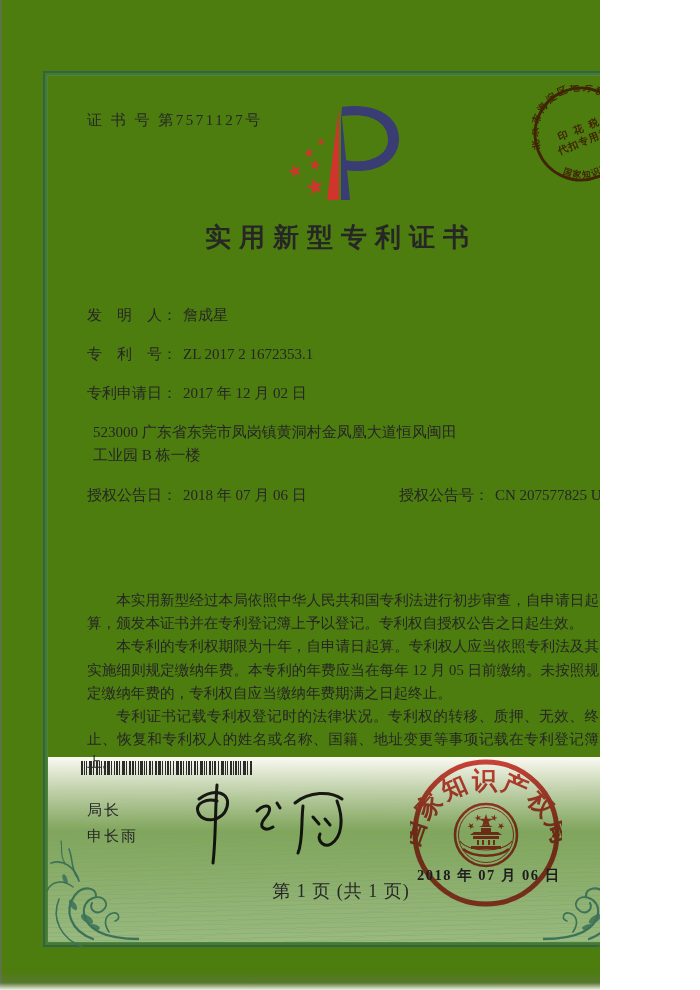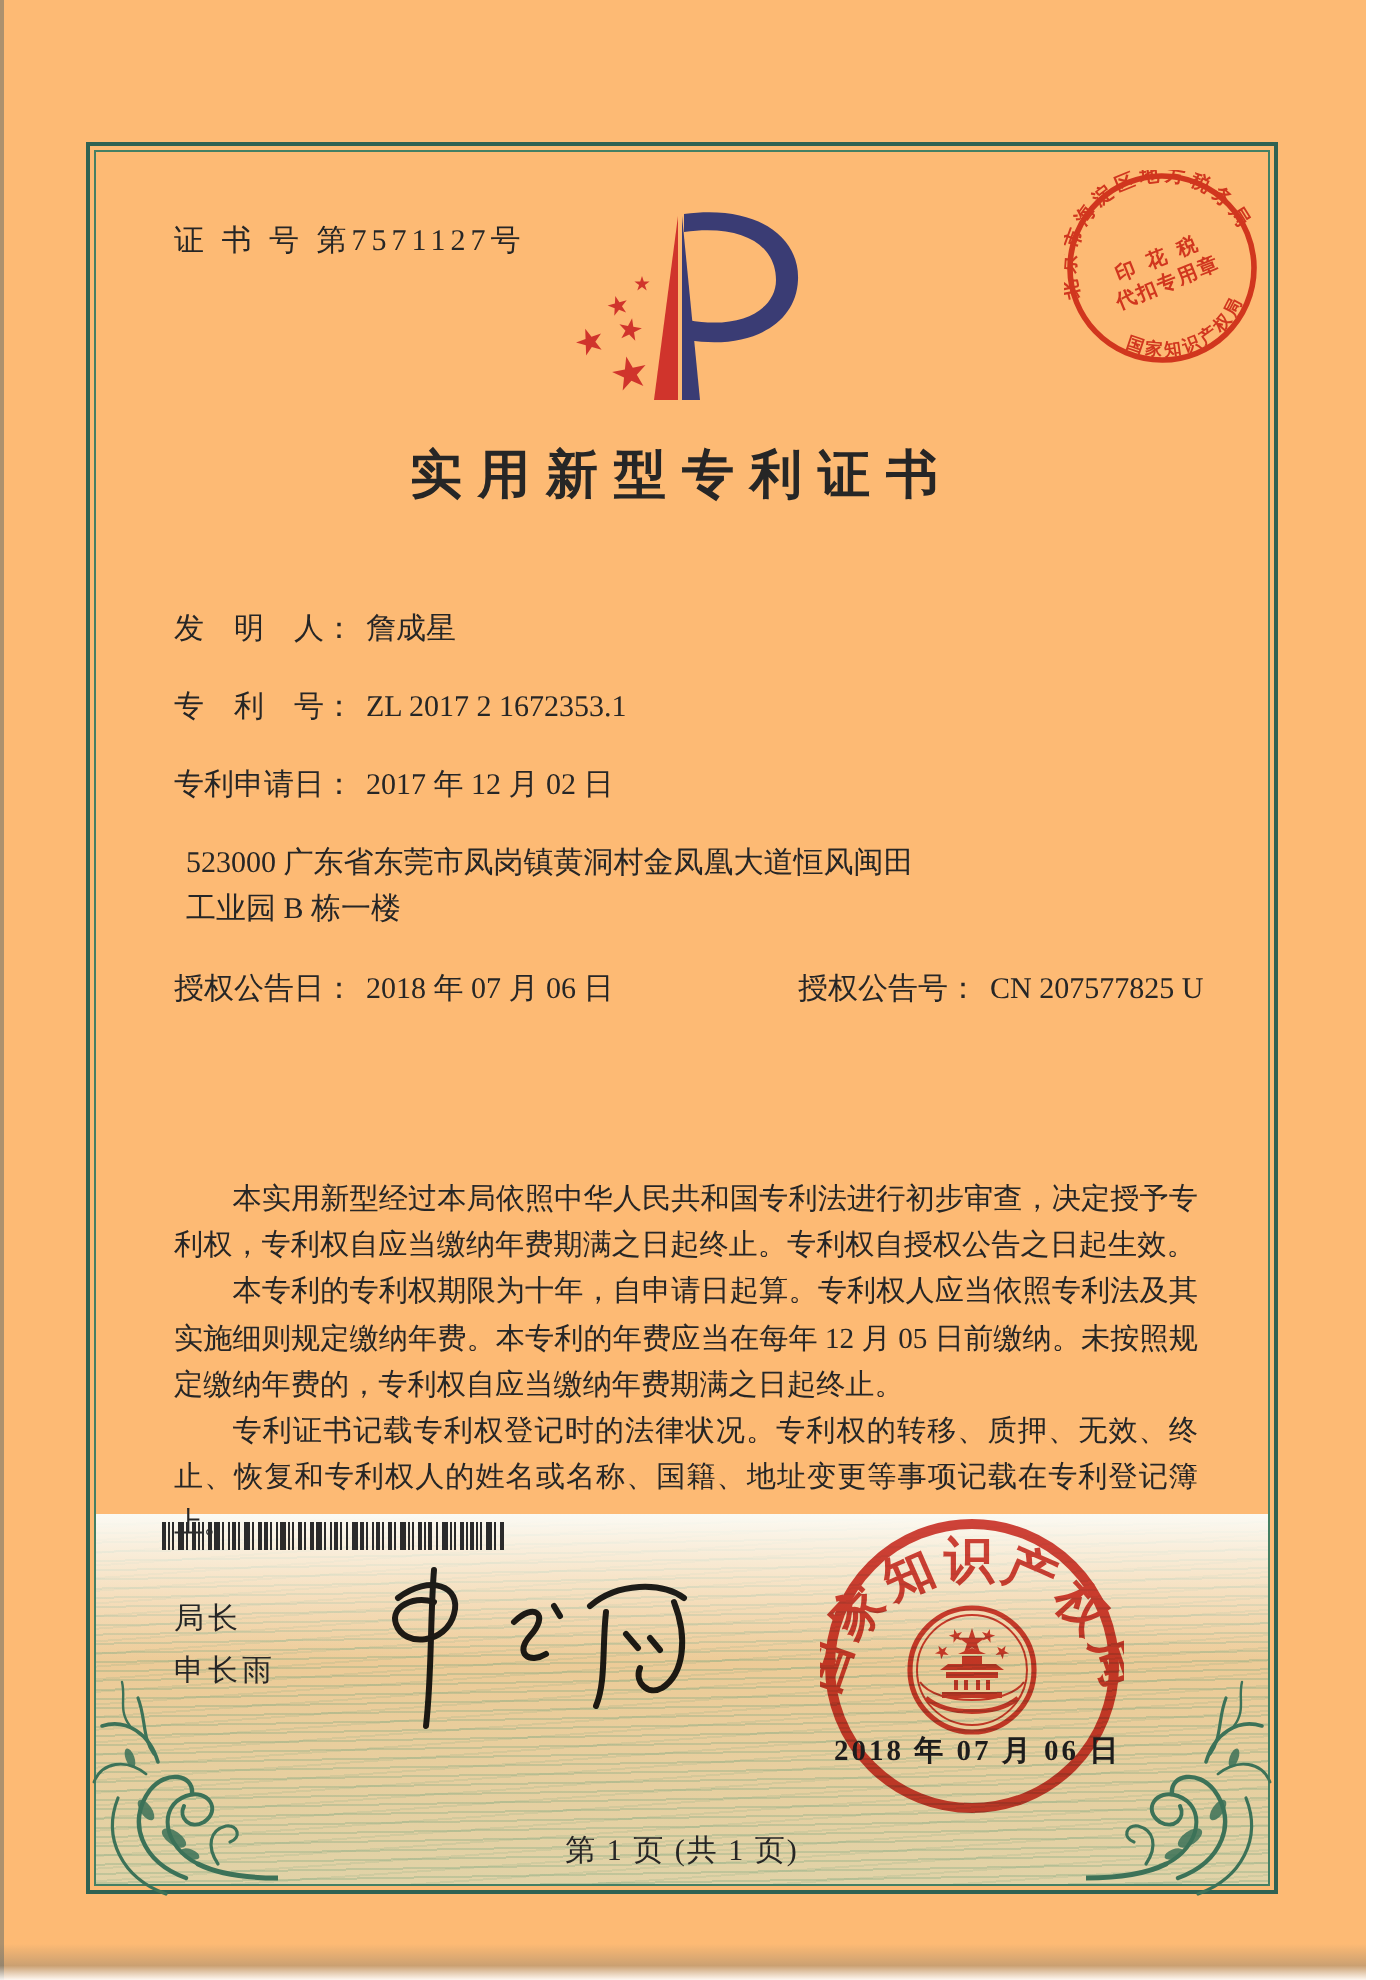--- a/index.html
+++ b/index.html
@@ -1,16 +1,16 @@
 <!DOCTYPE html>
 <html><head>
 <meta charset="utf-8">
 <style>
   html,body{margin:0;padding:0;background:#ffffff;}
-  .scan{position:relative;width:683px;height:990px;background:#fdba74;overflow:hidden;
+  .scan{position:relative;width:600px;height:990px;background:#4d7c0f;overflow:hidden;
         font-family:"Liberation Serif","DejaVu Serif",serif;color:#262626;}
   
   .edge-l{position:absolute;left:0;top:0;width:2px;height:100%;background:#6a6f6a;opacity:.55;}
   .edge-r{position:absolute;left:691px;top:0;width:3px;height:978px;background:#39463f;opacity:.8;}
   .edge-b{position:absolute;left:0;top:972px;width:100%;height:18px;
           background:linear-gradient(180deg,rgba(120,120,118,0) 0%,rgba(110,112,108,.35) 60%,rgba(255,255,255,.9) 100%);}
   
   .frame{position:absolute;left:43px;top:71px;width:592px;height:872px;border:2px solid #2f6252;}
   .frame-inner{position:absolute;inset:2px;border:1px solid #448064;pointer-events:none;}
   
@@ -35,21 +35,21 @@
   .paras{position:absolute;left:42px;top:516px;width:512px;font-size:14.6px;line-height:23.2px;
          text-align:justify;z-index:3;}
   .paras p{margin:0;text-indent:2em;}
   .barcode{position:absolute;left:36px;top:688px;z-index:3;}
   .director{position:absolute;left:42px;top:724px;font-size:15px;line-height:26px;z-index:3;letter-spacing:2px;}
   .sig{position:absolute;left:140px;top:706px;z-index:3;mix-blend-mode:multiply;}
   .seal{position:absolute;left:365px;top:684px;z-index:4;mix-blend-mode:multiply;opacity:.95;}
   .seal-date{position:absolute;left:372px;top:793px;z-index:5;font-size:14.5px;font-weight:bold;
              letter-spacing:1.5px;color:#1d1d1d;}
   .tax-stamp{position:absolute;left:487px;top:12px;z-index:4;mix-blend-mode:multiply;opacity:.92;}
-  .footer{position:absolute;left:0;top:843px;width:100%;text-align:center;font-size:15px;
+  .footer{position:absolute;left:0;top:806px;width:100%;text-align:center;font-size:18px;
           letter-spacing:1px;z-index:3;}
   .flourish{position:absolute;bottom:-8px;z-index:2;}
   .flourish.right{right:-6px;}
   .flourish.left{left:-6px;transform:scaleX(-1);}
 </style>
 </head>
 <body>
 
 <div class="scan">
   <div class="edge-l"></div>
@@ -144,21 +144,21 @@
         <span class="lbl">授权公告日：</span>
         <span class="val">2018 年 07 月 06 日</span>
         <span class="pair2">
           <span class="lbl">授权公告号：</span>
           <span class="val">CN 207577825 U</span>
         </span>
       </div>
     </div>
 
     <div class="paras">
-      <p>本实用新型经过本局依照中华人民共和国专利法进行初步审查，决定授予专利权，专利权自应当缴纳年费期满之日起终止。专利权自授权公告之日起生效。</p>
+      <p>本实用新型经过本局依照中华人民共和国专利法进行初步审查，自申请日起算，颁发本证书并在专利登记簿上予以登记。专利权自授权公告之日起生效。</p>
       <p>本专利的专利权期限为十年，自申请日起算。专利权人应当依照专利法及其实施细则规定缴纳年费。本专利的年费应当在每年 12 月 05 日前缴纳。未按照规定缴纳年费的，专利权自应当缴纳年费期满之日起终止。</p>
       <p>专利证书记载专利权登记时的法律状况。专利权的转移、质押、无效、终止、恢复和专利权人的姓名或名称、国籍、地址变更等事项记载在专利登记簿上。</p>
     </div>
 
     <svg class="barcode" width="174" height="14" viewBox="0 0 174 14">
         <rect x="0" y="0" width="2" height="14" fill="#2b2b2b"></rect>
         <rect x="3" y="0" width="1" height="14" fill="#2b2b2b"></rect>
         <rect x="5" y="0" width="1" height="14" fill="#2b2b2b"></rect>
         <rect x="8" y="0" width="3" height="14" fill="#2b2b2b"></rect>
         <rect x="12" y="0" width="1" height="14" fill="#2b2b2b"></rect>

